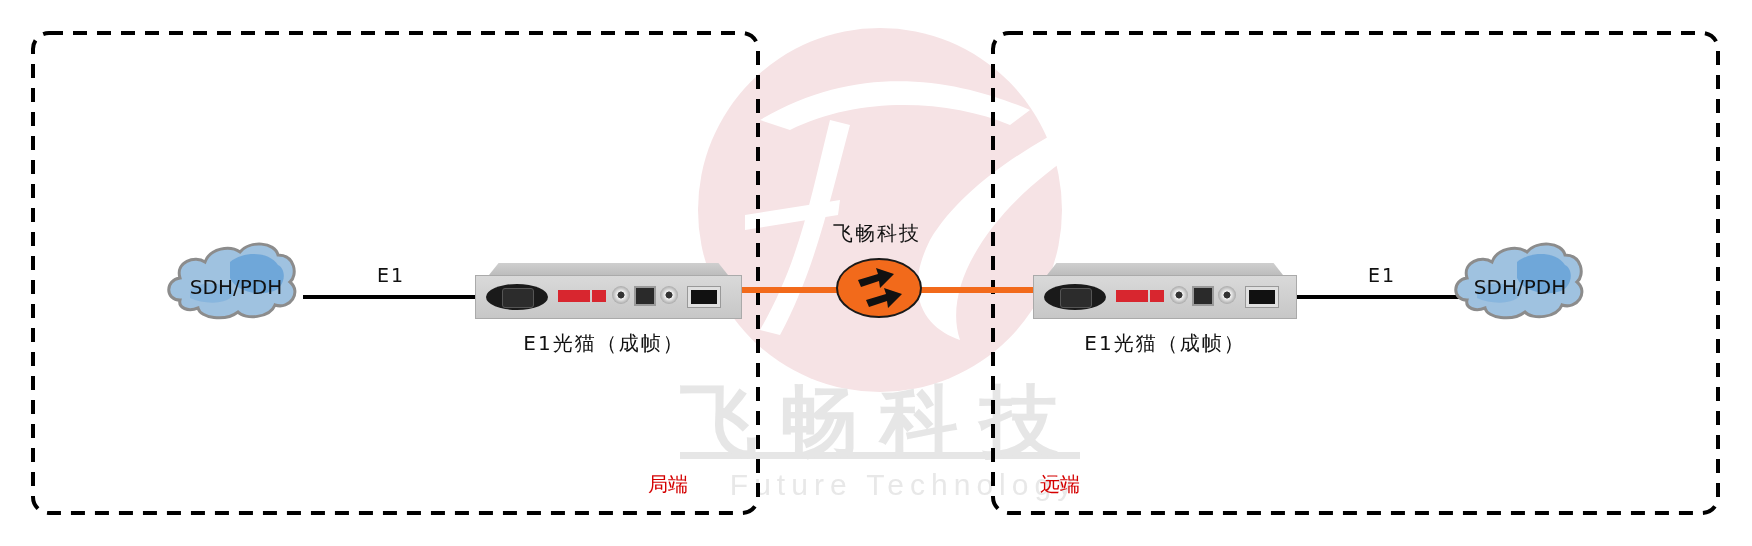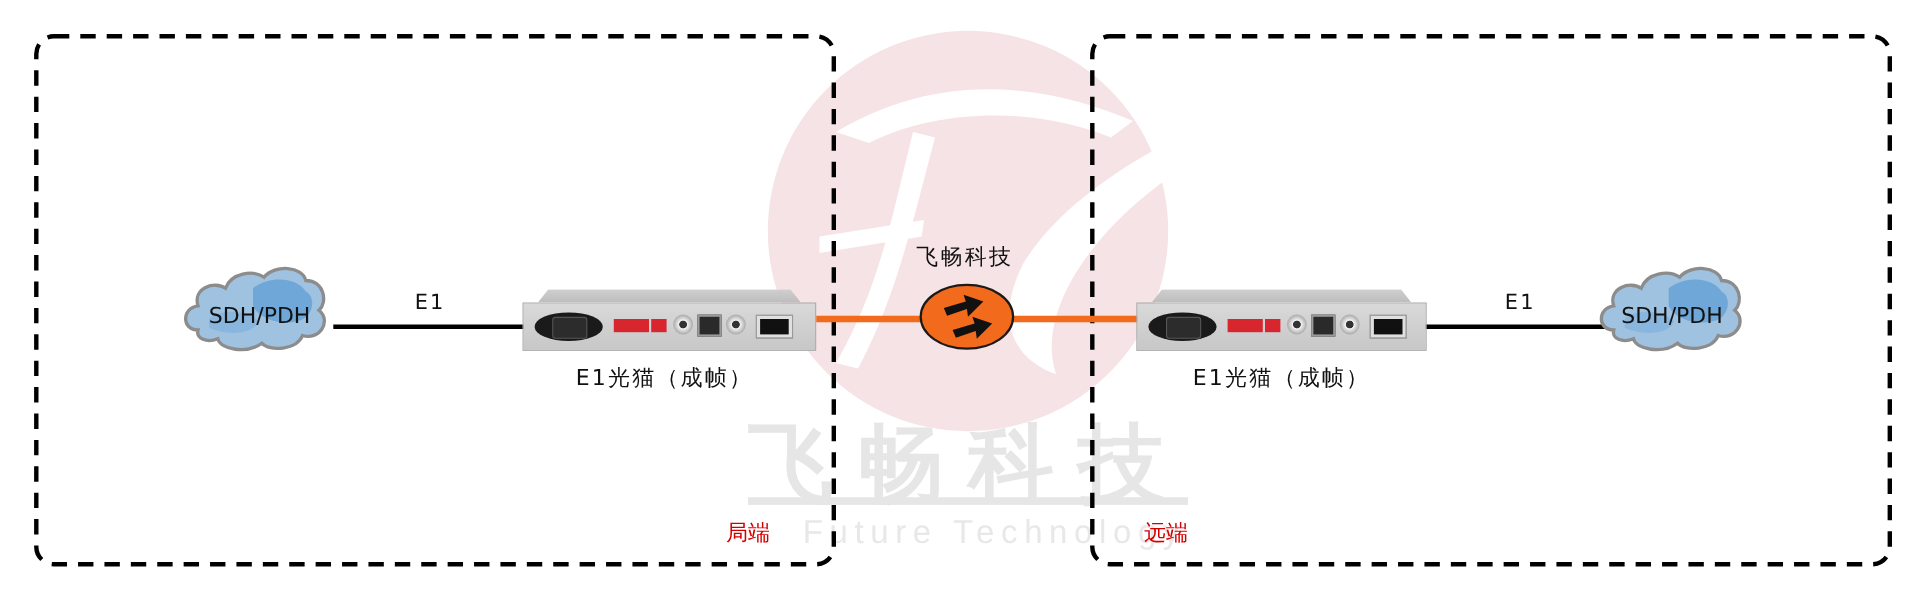--- a/index.html
+++ b/index.html
@@ -96,14 +96,14 @@
     <div class="dip" style="left:82px; width:32px;"></div>
     <div class="dip" style="left:116px; width:14px;"></div>
     <div class="bnc" style="left:136px;"></div>
     <div class="rj" style="left:158px;"></div>
     <div class="bnc" style="left:184px;"></div>
     <div class="sfp" style="left:212px;"></div>
   </div>
 </div>
 <div class="label caption" style="left:1165px; top:330px;">E1光猫（成帧）</div>
 
-<div class="label site" style="left:668px; top:471px;margin-left:12px;">局端</div>
+<div class="label site" style="left:668px; top:471px;">局端</div>
 <div class="label site" style="left:1060px; top:471px;text-align:center;">远端</div>
 
 </body></html>

